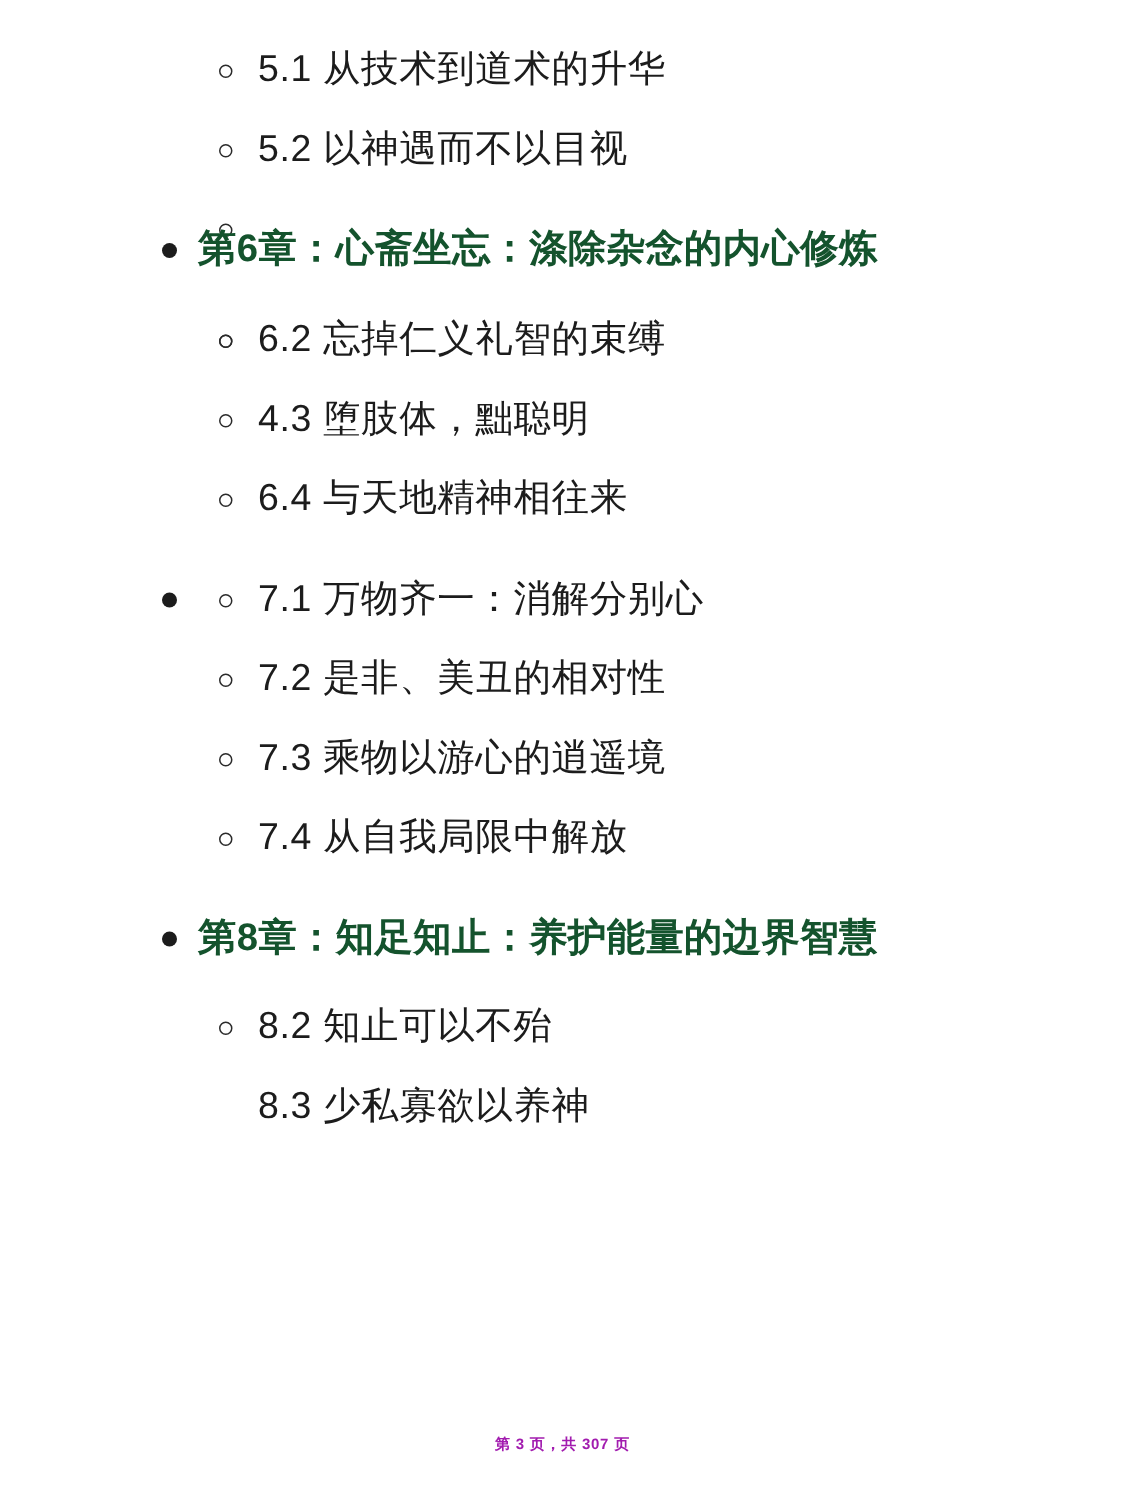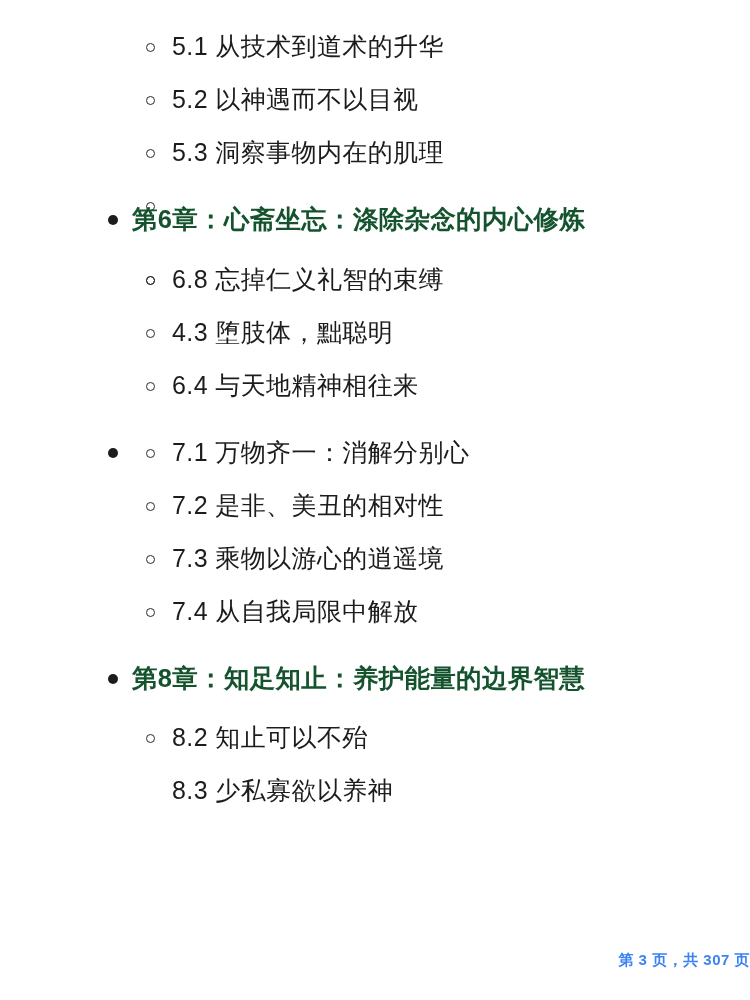--- a/index.html
+++ b/index.html
@@ -69,39 +69,38 @@
     display: block;
   }
   .first-group .sub-item:first-child {
     margin-top: 0;
   }
   .footer {
     position: absolute;
     left: 0;
     right: 0;
     bottom: 30px;
-    text-align: right;
-    font-size: 15px;
+    text-align: center;
+    font-size: 10px;
     font-weight: 700;
-    color: #3b82f6;
+    color: #a21caf;
     letter-spacing: 0.5px;
   }
 </style>
 </head>
 <body>
 
 <div class="page">
   <ul class="toc first-group" id="toc-list">
       <li class="sub-item"><span class="marker"></span><span>5.1 从技术到道术的升华</span></li>
       <li class="sub-item"><span class="marker"></span><span>5.2 以神遇而不以目视</span></li>
-      <li class="sub-item"><span class="marker"></span><span>5.3 洞察事物内在的肌理</span></li>
       <li class="sub-item"><span class="marker"></span></li>
       <li class="chap-item"><span class="marker"></span><span>第6章：心斋坐忘：涤除杂念的内心修炼</span></li>
       <li class="sub-item"><span class="marker"></span></li>
-      <li class="sub-item"><span class="marker"></span><span>6.8 忘掉仁义礼智的束缚</span></li>
+      <li class="sub-item"><span class="marker"></span><span>6.2 忘掉仁义礼智的束缚</span></li>
       <li class="sub-item"><span class="marker"></span><span>4.3 堕肢体，黜聪明</span></li>
       <li class="sub-item"><span class="marker"></span><span>6.4 与天地精神相往来</span></li>
       <li class="chap-item"><span class="marker"></span></li>
       <li class="sub-item"><span class="marker"></span><span>7.1 万物齐一：消解分别心</span></li>
       <li class="sub-item"><span class="marker"></span><span>7.2 是非、美丑的相对性</span></li>
       <li class="sub-item"><span class="marker"></span><span>7.3 乘物以游心的逍遥境</span></li>
       <li class="sub-item"><span class="marker"></span><span>7.4 从自我局限中解放</span></li>
       <li class="chap-item"><span class="marker"></span><span>第8章：知足知止：养护能量的边界智慧</span></li>
       <li class="sub-item"><span class="marker"></span><span>8.2 知止可以不殆</span></li>
       <li class="sub-item"><span>8.3 少私寡欲以养神</span></li>

